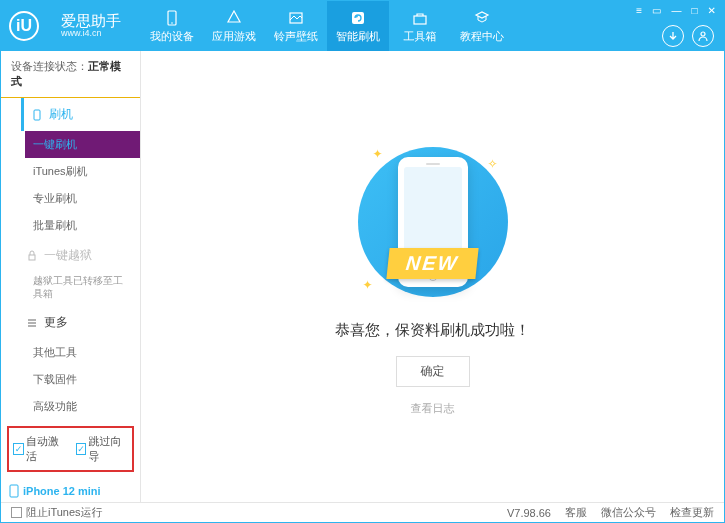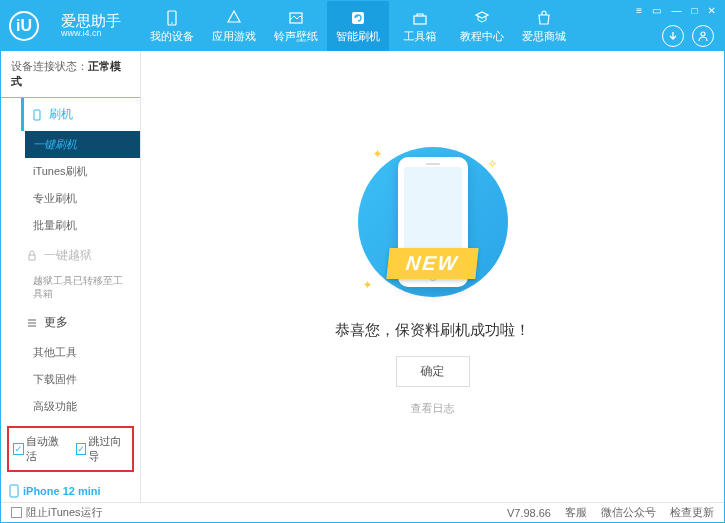--- a/index.html
+++ b/index.html
@@ -21,21 +21,21 @@
 .circle-btn{width:22px;height:22px;border:1.5px solid #fff;border-radius:50%;display:flex;align-items:center;justify-content:center;cursor:pointer;}
 .body-area{flex:1;display:flex;overflow:hidden;}
 .sidebar{width:140px;border-right:1px solid #e5e5e5;display:flex;flex-direction:column;font-size:12px;overflow:hidden;}
 .status-line{padding:8px 10px;color:#666;font-size:11px;border-bottom:1px solid #eab308;}
 .status-line b{color:#333;}
 .section-hdr{display:flex;align-items:center;padding:8px 5px;color:#444;gap:6px;margin-left:20px;}
 .section-hdr.active{color:#2db4ef;border-left:3px solid #2db4ef;padding-left:7px;}
 .section-hdr .ico{width:12px;height:12px;display:inline-flex;align-items:center;justify-content:center;}
 .sub-items{padding-left:24px;}
 .sub-item{padding:6px 8px;color:#666;cursor:pointer;font-size:11px;}
-.sub-item.active{background:#0c4a6e;color:#2db4ef;font-style:italic;}
+.sub-item.active{background:#701a75;color:#2db4ef;}
 .sub-note{font-size:10px;color:#999;padding:2px 8px 6px 8px;line-height:1.3;}
 .checkbox-row{border:2px solid #d33;margin:6px;padding:6px 4px;display:flex;gap:10px;font-size:11px;align-items:center;}
 .chk{display:flex;align-items:center;gap:2px;color:#555;}
 .chk-box{width:12px;height:12px;border:1px solid #2db4ef;display:inline-flex;align-items:center;justify-content:center;color:#2db4ef;font-size:9px;line-height:1;}
 .device-box{padding:6px 8px;font-size:11px;}
 .device-name{color:#2db4ef;font-weight:bold;display:flex;align-items:center;gap:4px;}
 .main{flex:1;display:flex;flex-direction:column;align-items:center;justify-content:center;position:relative;}
 .phone-ill{position:relative;width:180px;height:170px;display:flex;align-items:center;justify-content:center;}
 .bg-circle{position:absolute;width:150px;height:150px;border-radius:50%;background:linear-gradient(135deg,#3dbff5,#2aa5e8);}
 .phone{position:absolute;width:70px;height:130px;background:#fff;border-radius:10px;box-shadow:0 4px 12px rgba(0,0,0,0.15);display:flex;flex-direction:column;align-items:center;padding:6px;}
@@ -113,29 +113,20 @@
       </div>
       <div class="nav-tab">
         <span class="nav-icon">
             <svg width="16" height="16" viewBox="0 0 16 16">
               <path d="M2 5 L8 2 L14 5 L8 8 Z" fill="none" stroke="#fff" stroke-width="1.2"></path>
               <path d="M4 6 V10 L8 12 L12 10 V6" fill="none" stroke="#fff" stroke-width="1"></path>
             </svg>
           </span>
         <span>教程中心</span>
       </div>
-      <div class="nav-tab">
-        <span class="nav-icon">
-            <svg width="16" height="16" viewBox="0 0 16 16">
-              <path d="M3 5 H13 L12 14 H4 Z" fill="none" stroke="#fff" stroke-width="1.2"></path>
-              <path d="M6 5 V3 A2 2 0 0 1 10 3 V5" fill="none" stroke="#fff" stroke-width="1.2"></path>
-            </svg>
-          </span>
-        <span>爱思商城</span>
-      </div>
     </div>
     <div class="title-right">
       <span class="win-btn">≡</span>
       <span class="win-btn">▭</span>
       <span class="win-btn">—</span>
       <span class="win-btn">□</span>
       <span class="win-btn">✕</span>
     </div>
     <div class="below-win">
       <span class="circle-btn">

